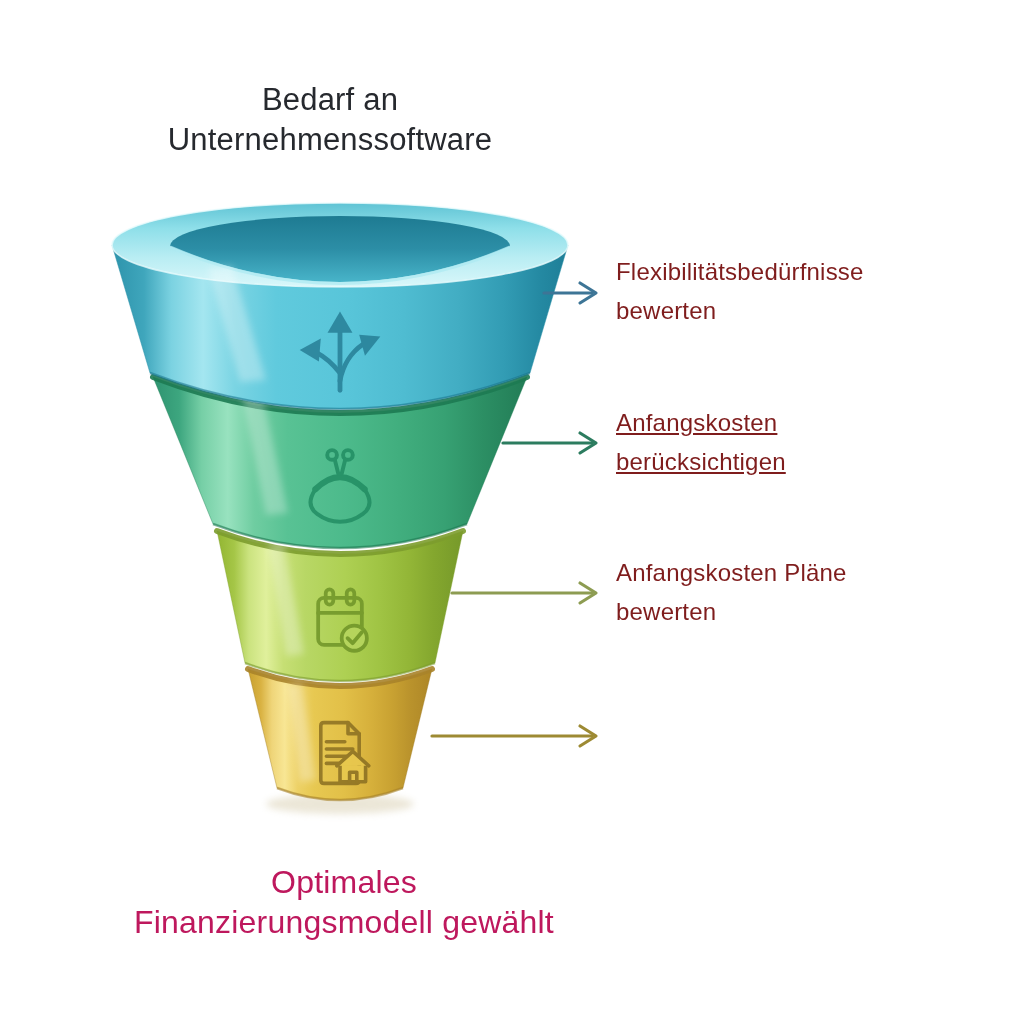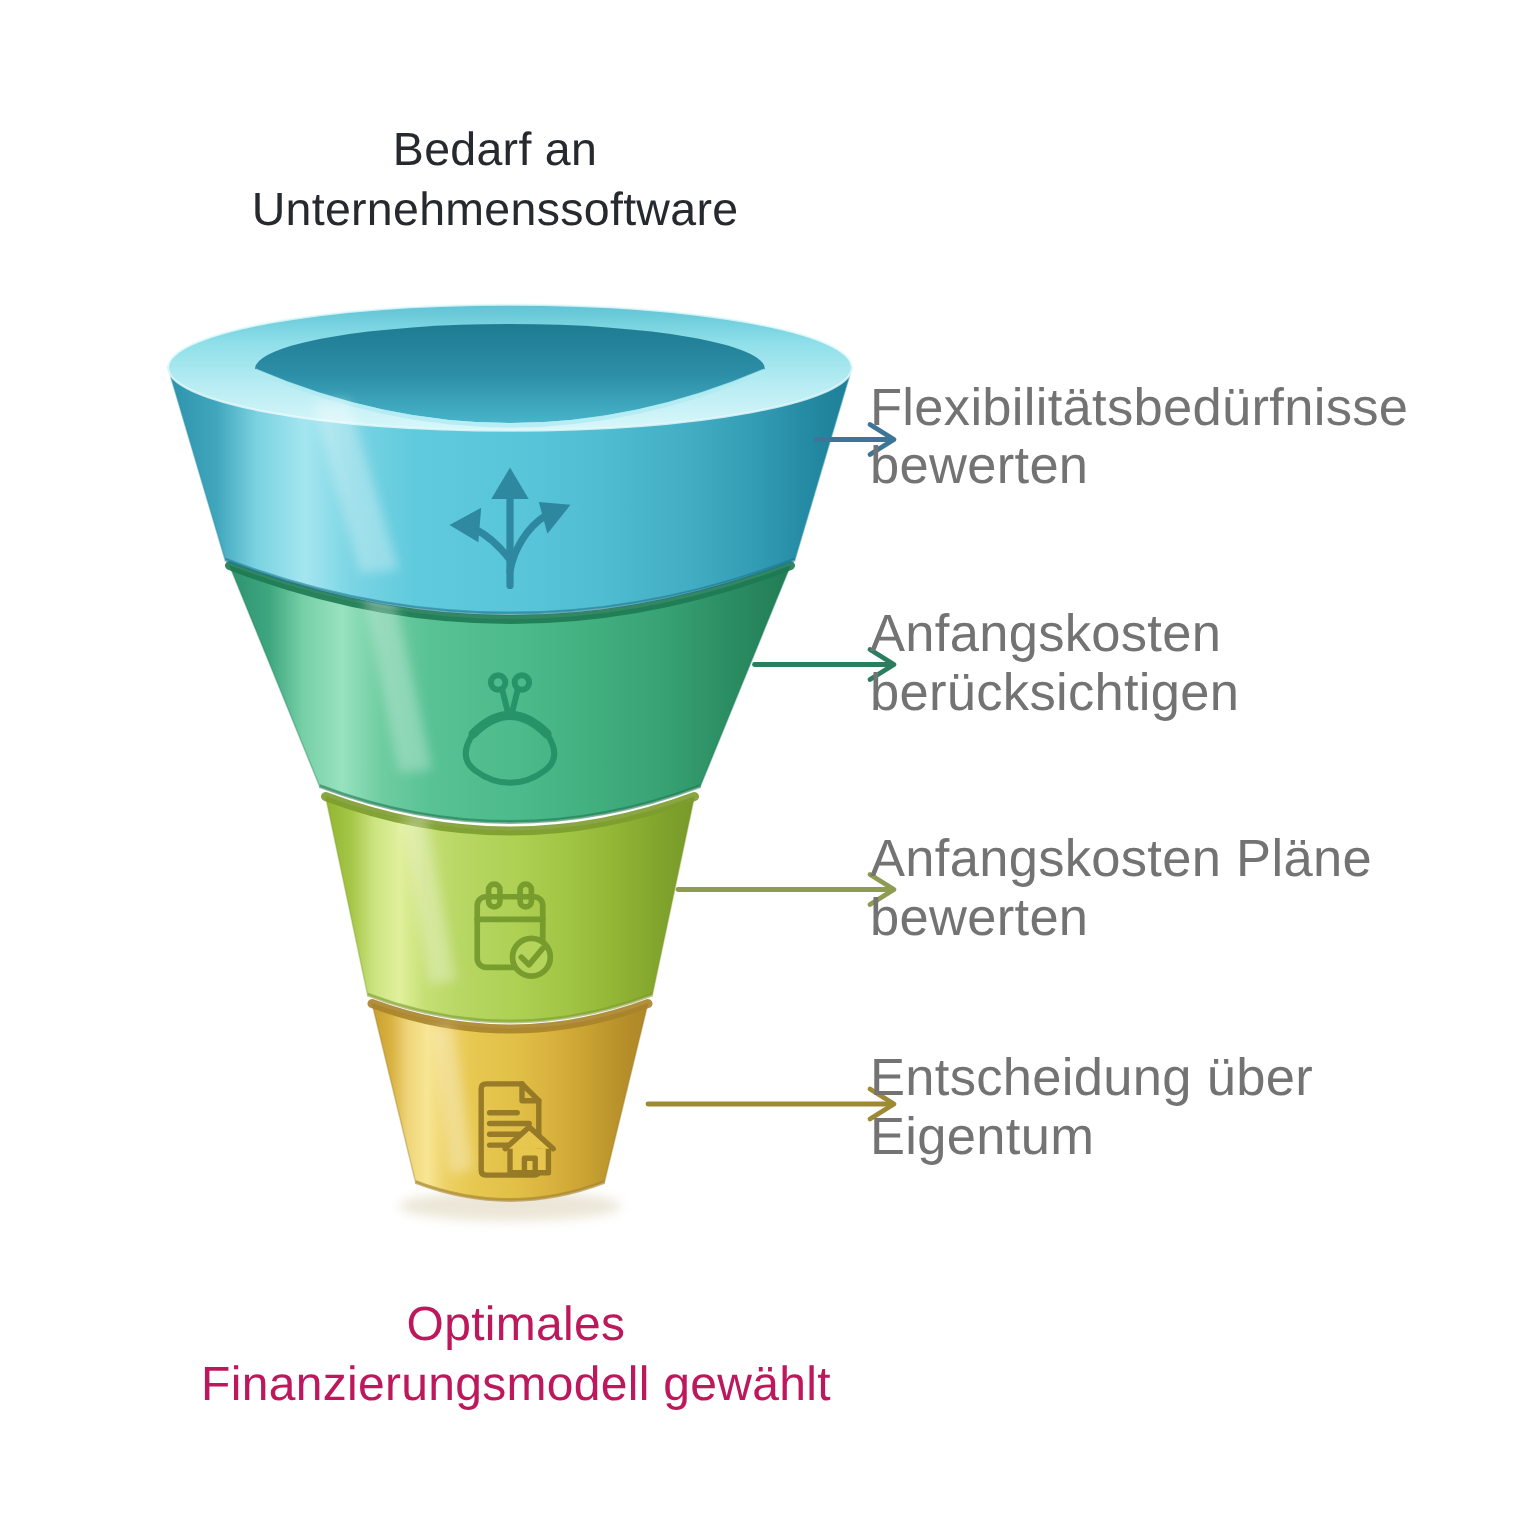--- a/index.html
+++ b/index.html
@@ -27,30 +27,30 @@
     left: 82px; top: 862px; width: 524px;
     text-align: center;
     font-size: 32px;
     line-height: 40px;
     letter-spacing: 0.2px;
     white-space: pre-line;
     color: #be185d;
   }
   .stage-label {
     position: absolute;
-    left: 580px;
+    left: 616px;
     width: 400px;
-    font-size: 35px;
+    font-size: 24px;
     line-height: 39px;
     letter-spacing: 0.2px;
     white-space: pre-line;
-    color: #737373;
+    color: #7f1d1d;
   }
   .label-1 { top: 252px; }
-  .label-2 { top: 403px; }
+  .label-2 { top: 403px; text-decoration: underline; }
   .label-3 { top: 553px; }
   .label-4 { top: 699px; }
   .funnel-svg {
     position: absolute;
     left: 90px; top: 190px;
     width: 520px; height: 640px;
   }
   .connector-svg {
     position: absolute;
     left: 0; top: 0;
@@ -224,19 +224,17 @@
       <path class="connector-line" d="M 580 726 L 596 736 L 580 746" stroke="#9d8a33"></path>
     </g>
   </svg>
 
   <div class="stage-label label-1">Flexibilitätsbedürfnisse
 bewerten</div>
   <div class="stage-label label-2">Anfangskosten
 berücksichtigen</div>
   <div class="stage-label label-3">Anfangskosten Pläne
 bewerten</div>
-  <div class="stage-label label-4">Entscheidung über
-Eigentum</div>
 
   <div class="footer">Optimales
 Finanzierungsmodell gewählt</div>
 
 </div>
 
 </body></html>

